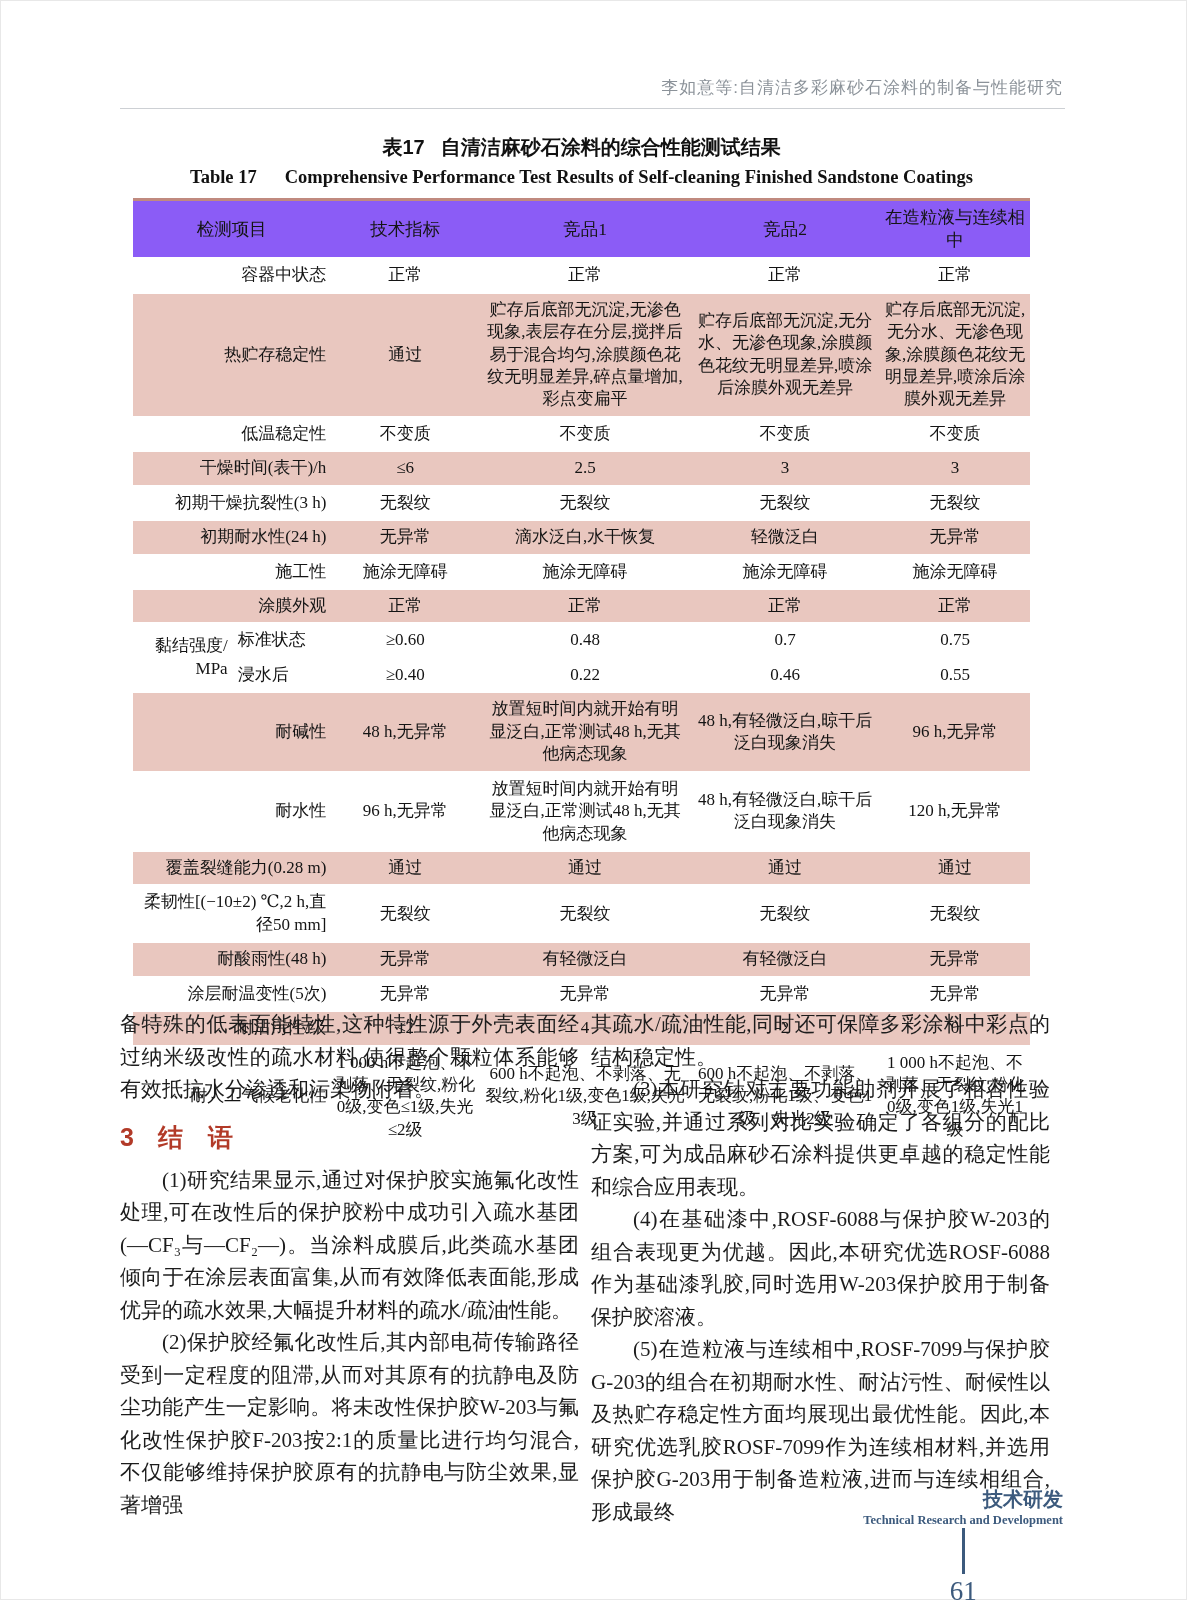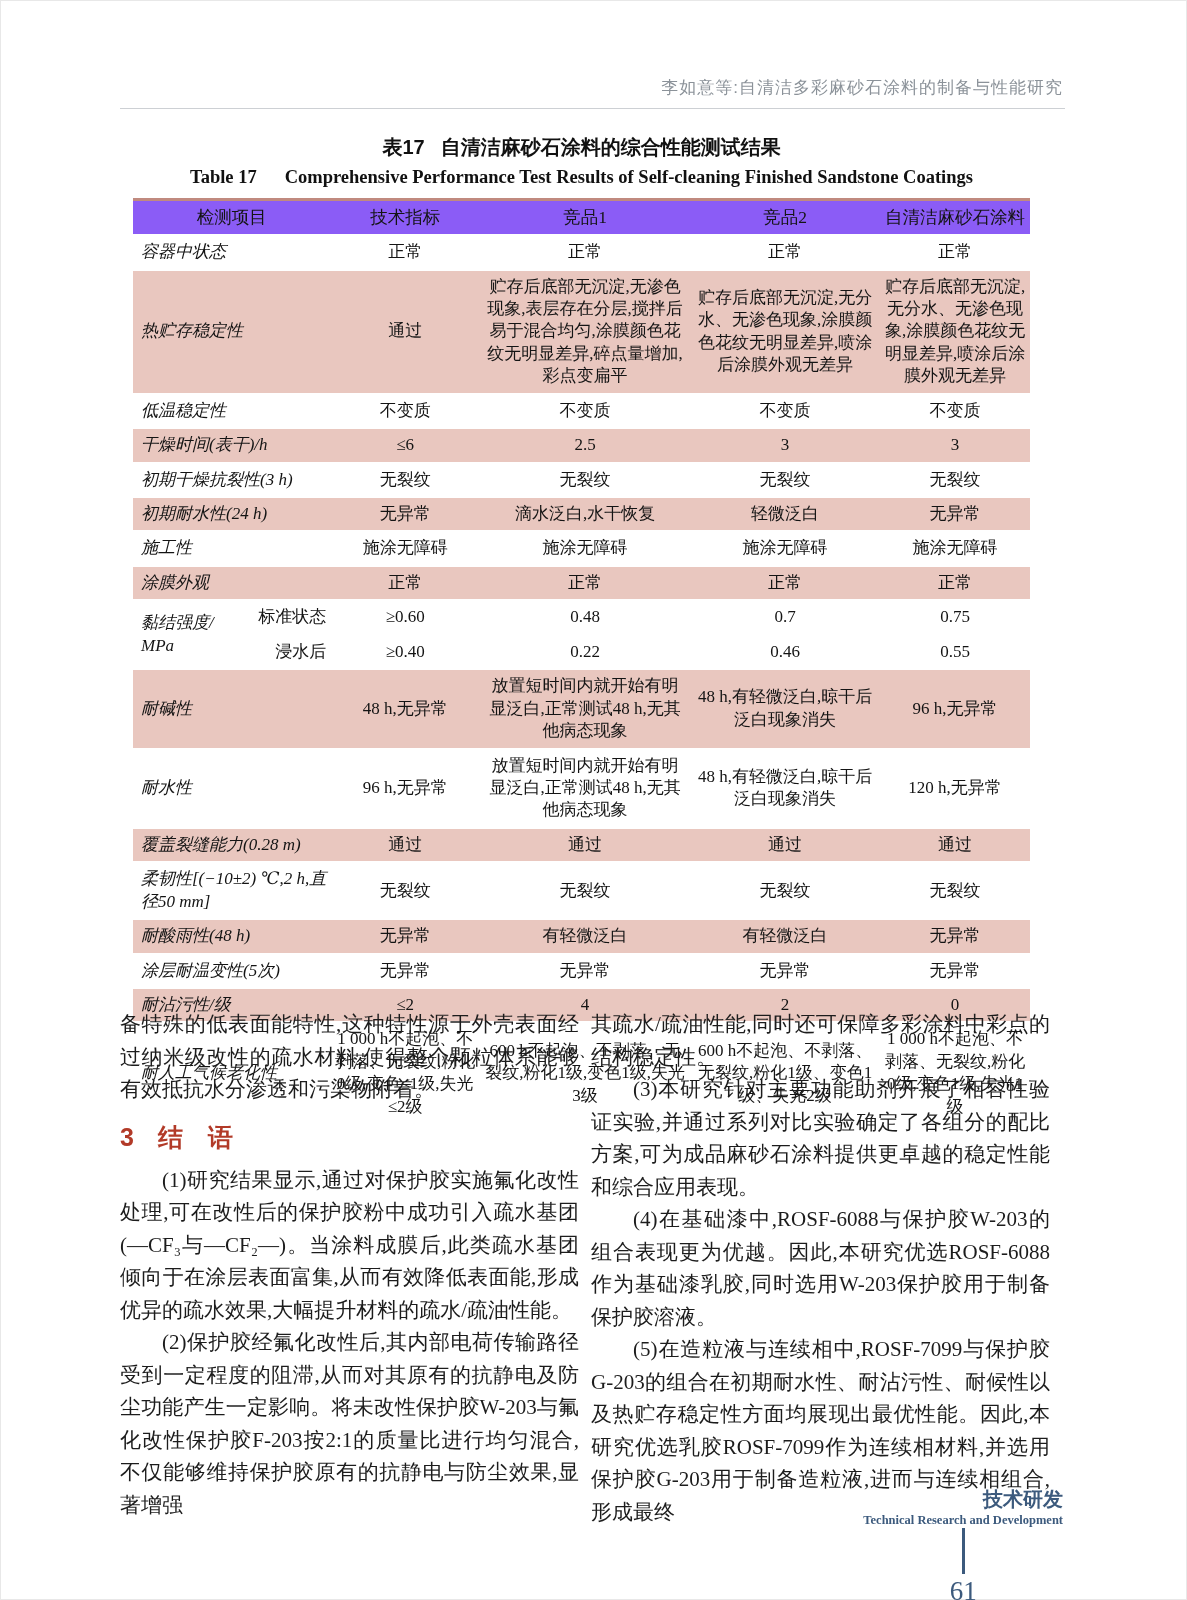--- a/index.html
+++ b/index.html
@@ -42,22 +42,22 @@
     border-bottom:2px solid #8f8f8f;
   }
   table.perf th,table.perf td{
     padding:5px 4px;vertical-align:middle;text-align:center;
     font-weight:normal;
   }
   table.perf thead tr{background:#8b5cf6;}
   table.perf th{font-size:17.5px;}
   table.perf tr{border-bottom:2px solid #ffffff;}
   table.perf tbody tr.pink{background:#e9c7bf;}
-  table.perf td.lbl{text-align:left;padding-left:8px;font-style:italic;}
-  table.perf td.sub-lbl{text-align:right;padding-left:6px;}
+  table.perf td.lbl{text-align:right;padding-left:8px;}
+  table.perf td.sub-lbl{text-align:left;padding-left:6px;}
   table.perf td.group-lbl{word-break:break-all;}
   
   .body-cols{
     position:absolute;top:1008px;left:120px;width:944px;
     display:flex;gap:12px;
   }
   .body-cols .col{width:459px;font-size:21px;line-height:32.5px;text-align:justify;}
   .body-cols p{margin:0;}
   .body-cols p.indent{text-indent:2em;}
   .sec-heading{
@@ -109,21 +109,21 @@
           <col style="width:23.4%">
         <col style="width:21.2%">
           <col style="width:16.7%">
       </colgroup>
       <thead>
           <tr>
             <th colspan="2">检测项目</th>
             <th>技术指标</th>
             <th>竞品1</th>
             <th>竞品2</th>
-            <th>自清洁麻砂石涂料</th>
+            <th>在造粒液与连续相中</th>
           </tr>
         </thead>
       <tbody>
           <tr>
             <td class="lbl" colspan="2">容器中状态</td>
             <td>正常</td>
             <td>正常</td>
             <td>正常</td>
             <td>正常</td>
           </tr>

